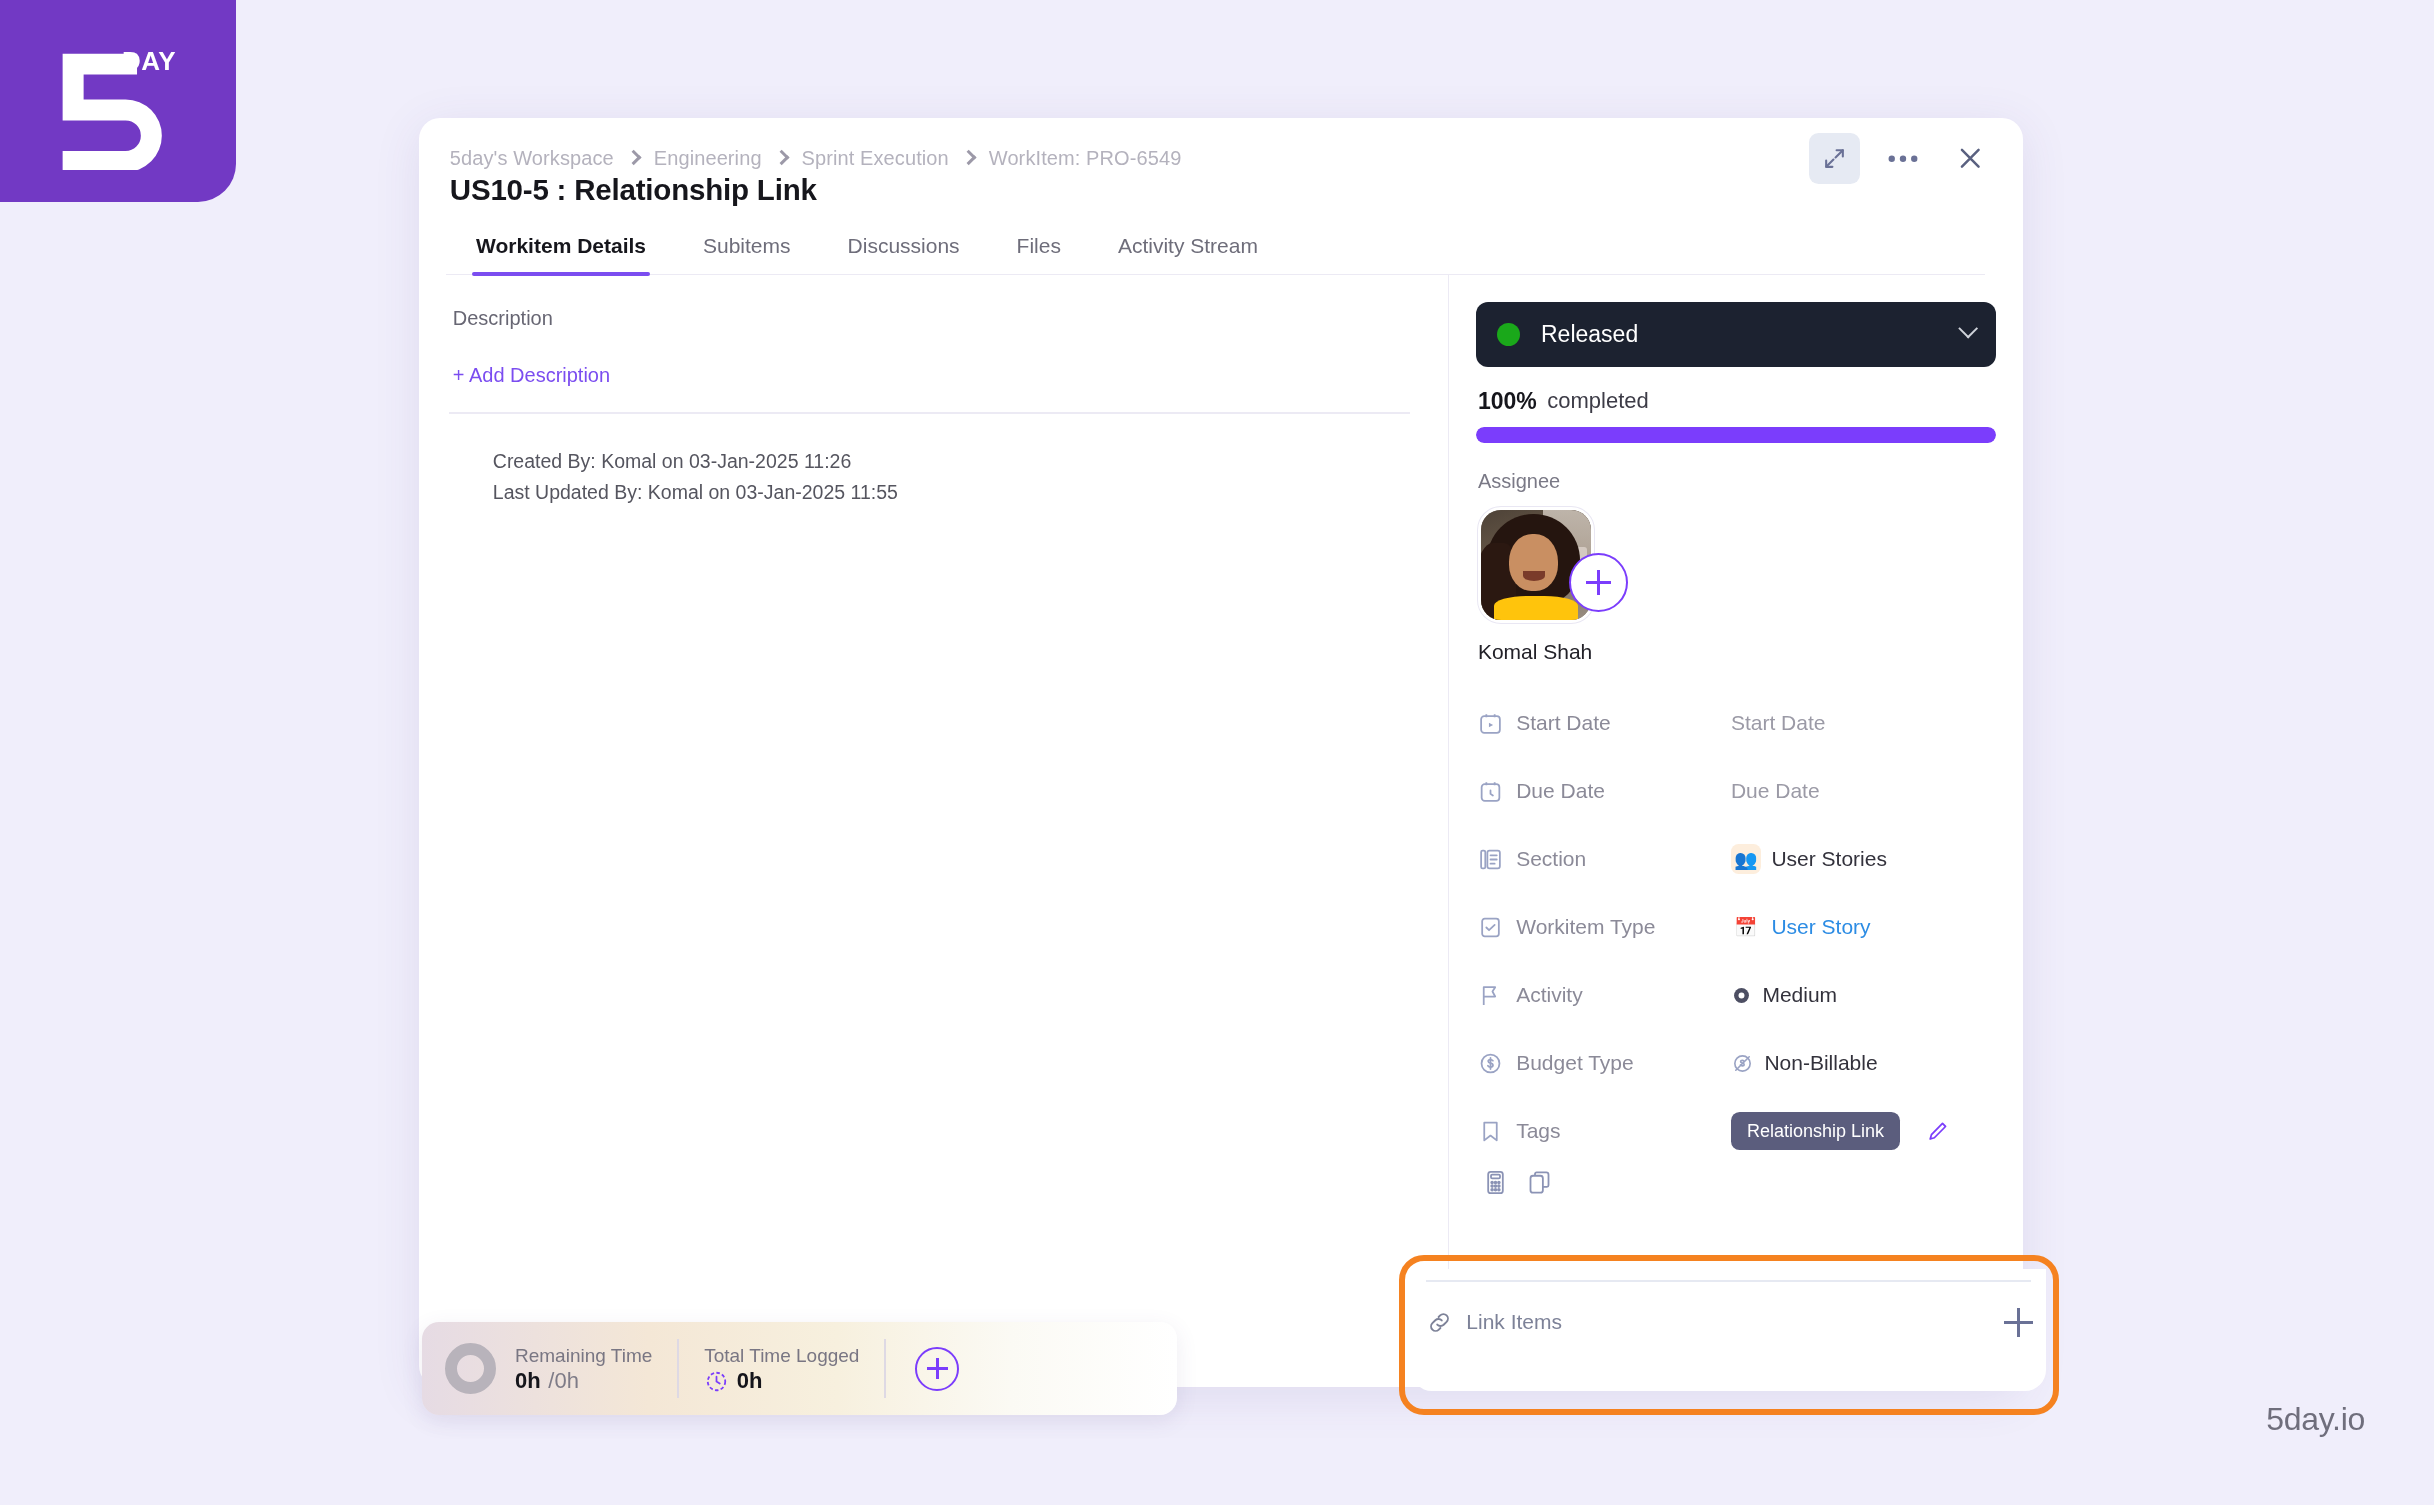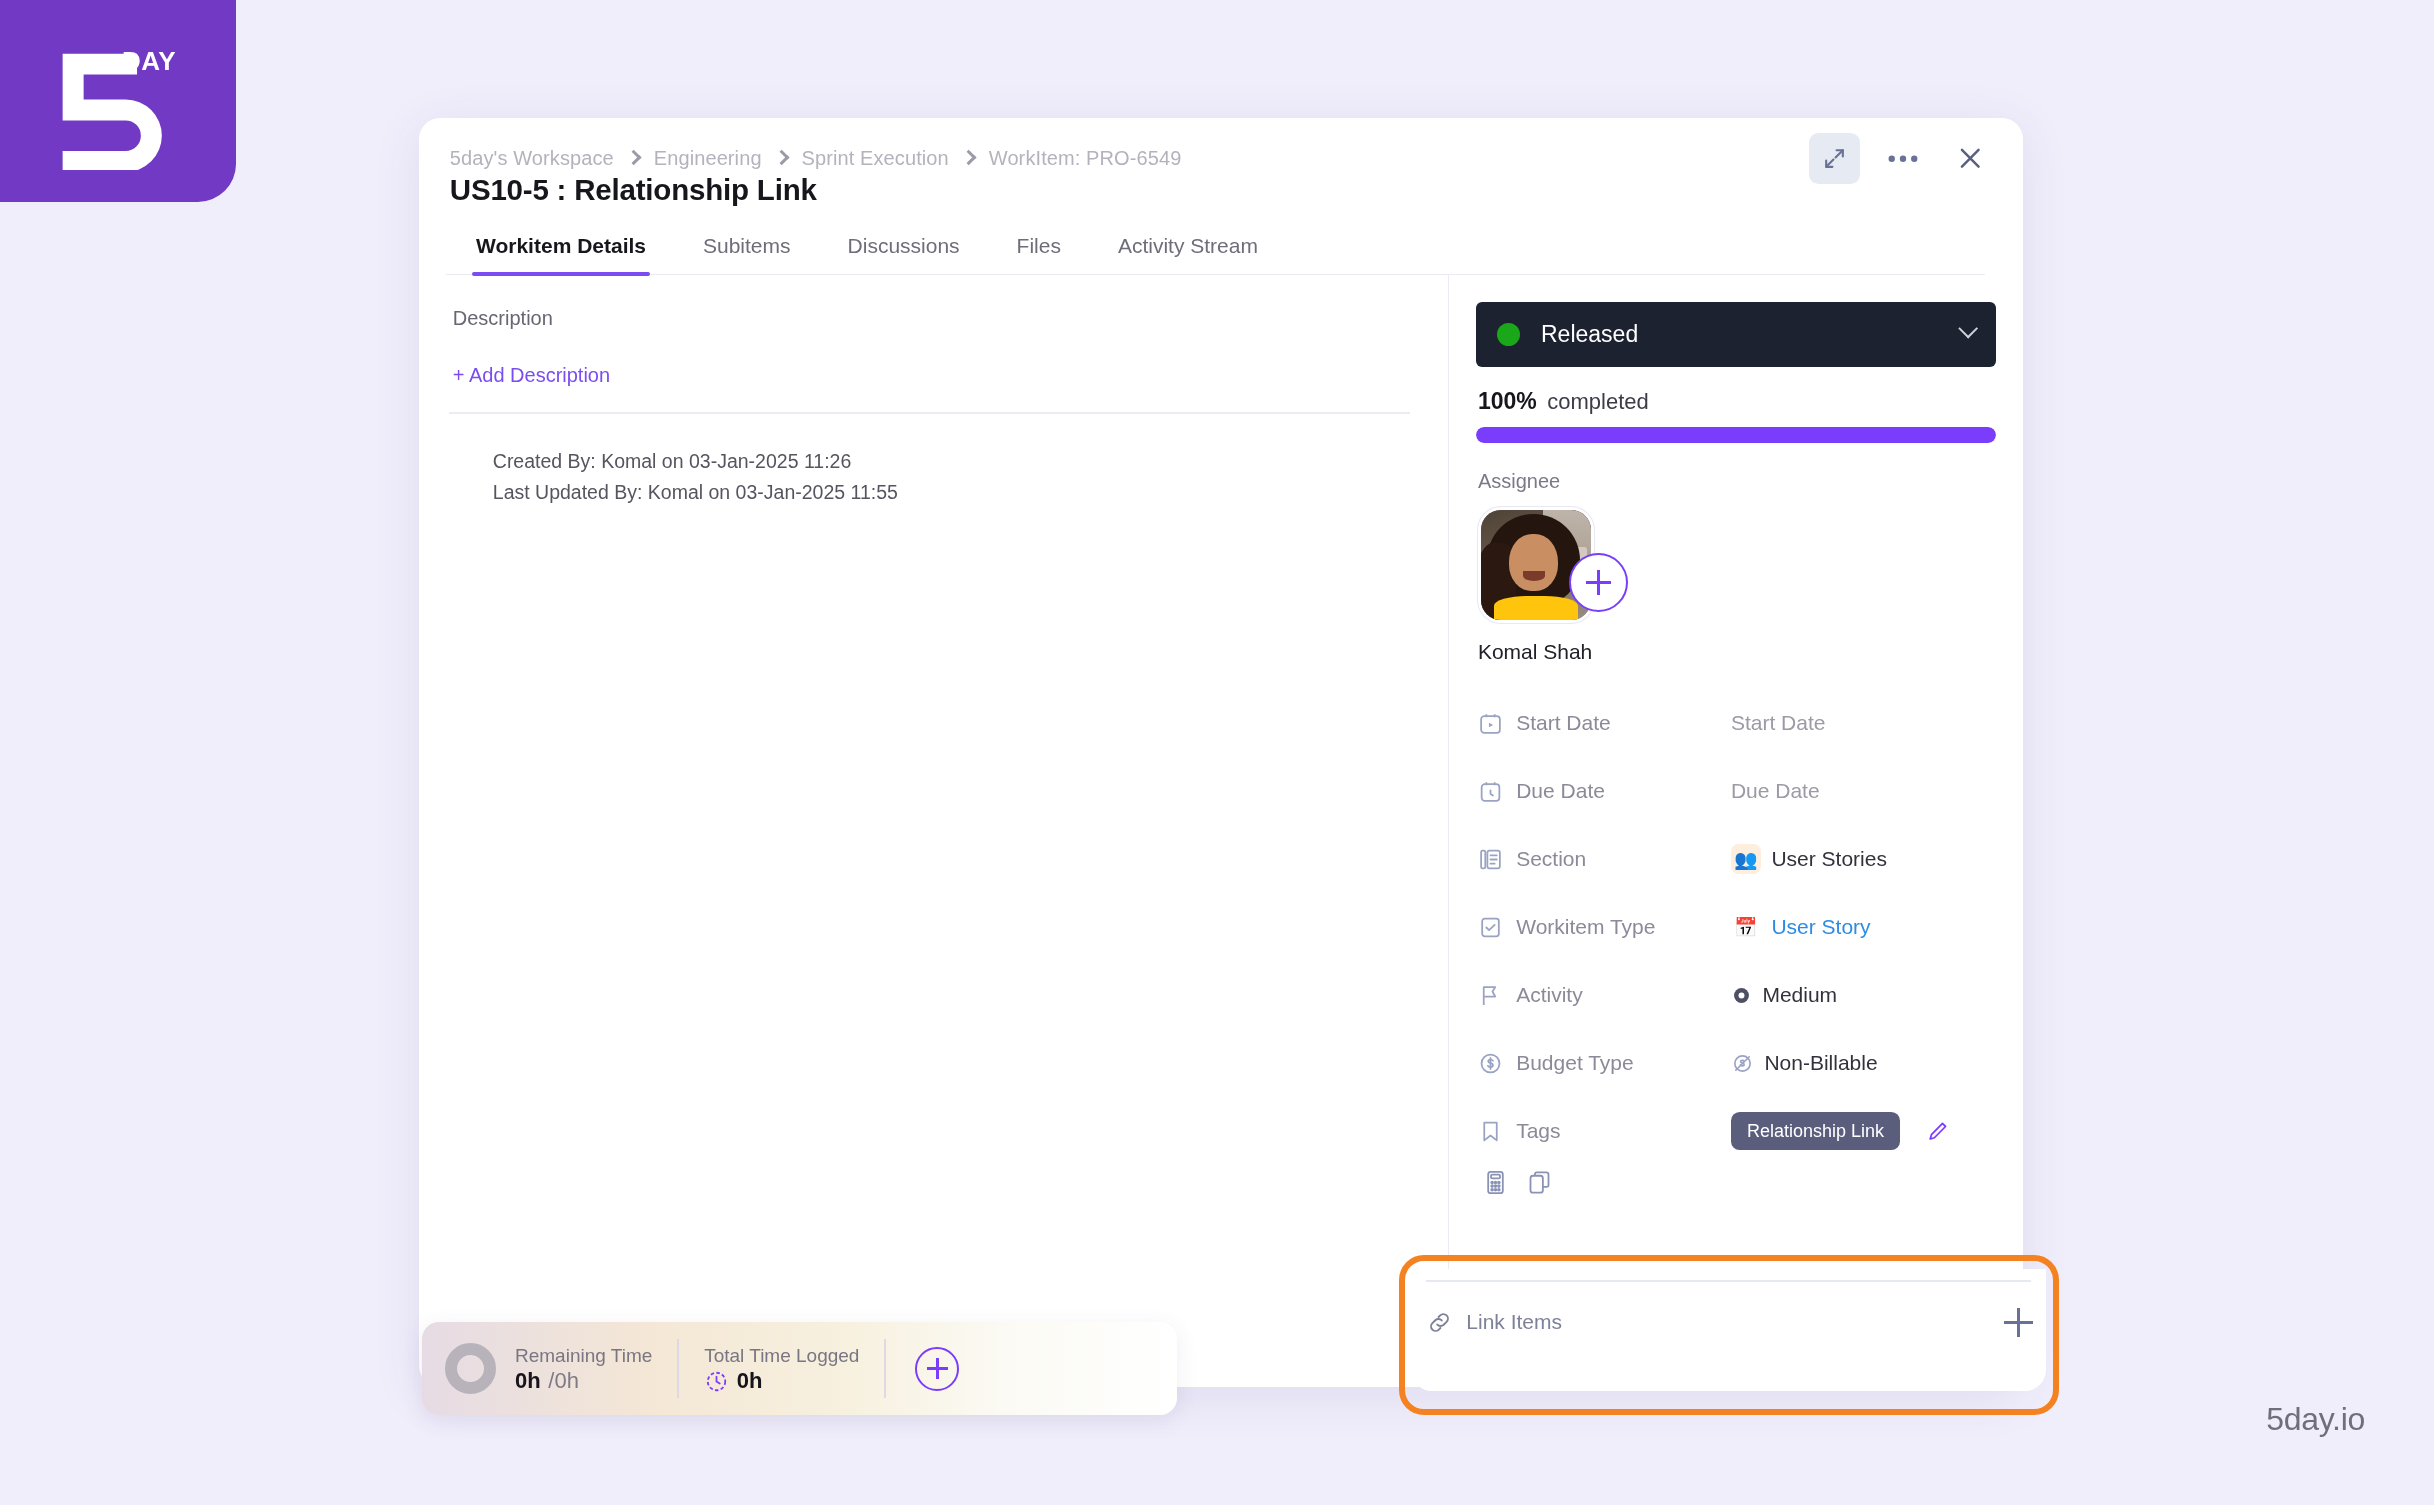--- a/index.html
+++ b/index.html
@@ -174,21 +174,21 @@
     padding-left: 3.8px;
     font-size: 19.5px;
     color: #55555f;
     line-height: 1.62;
     margin-left: 40px;
   }
 
   
   .status-select {
     background: #1c2230;
-    border-radius: 6px;
+    border-radius: 12px;
     height: 65px;
     display: flex;
     align-items: center;
     padding: 0 21px 0 21px;
     cursor: pointer;
   }
   .status-dot {
     width: 23px; height: 23px;
     border-radius: 50%;
     background: #1aa81a;
@@ -203,21 +203,21 @@
   .chev {
     width: 14.3px; height: 14.3px;
     border-right: 2.5px solid #cfd3da;
     border-bottom: 2.5px solid #cfd3da;
     transform: rotate(45deg) translate(-3.8px, -3.8px);
   }
 
   .completed-row {
     margin-top: 21px;
     display: flex;
-    align-items: center;
+    align-items: flex-start;
     gap: 10.5px;
     padding-left: 1.9px;
   }
   .completed-pct { font-size: 23px; font-weight: bold; color: #16161c; }
   .completed-lbl { font-size: 22px; color: #3d3c47; }
 
   .progress-track {
     margin-top: 12.4px;
     height: 16px;
     border-radius: 8.6px;

